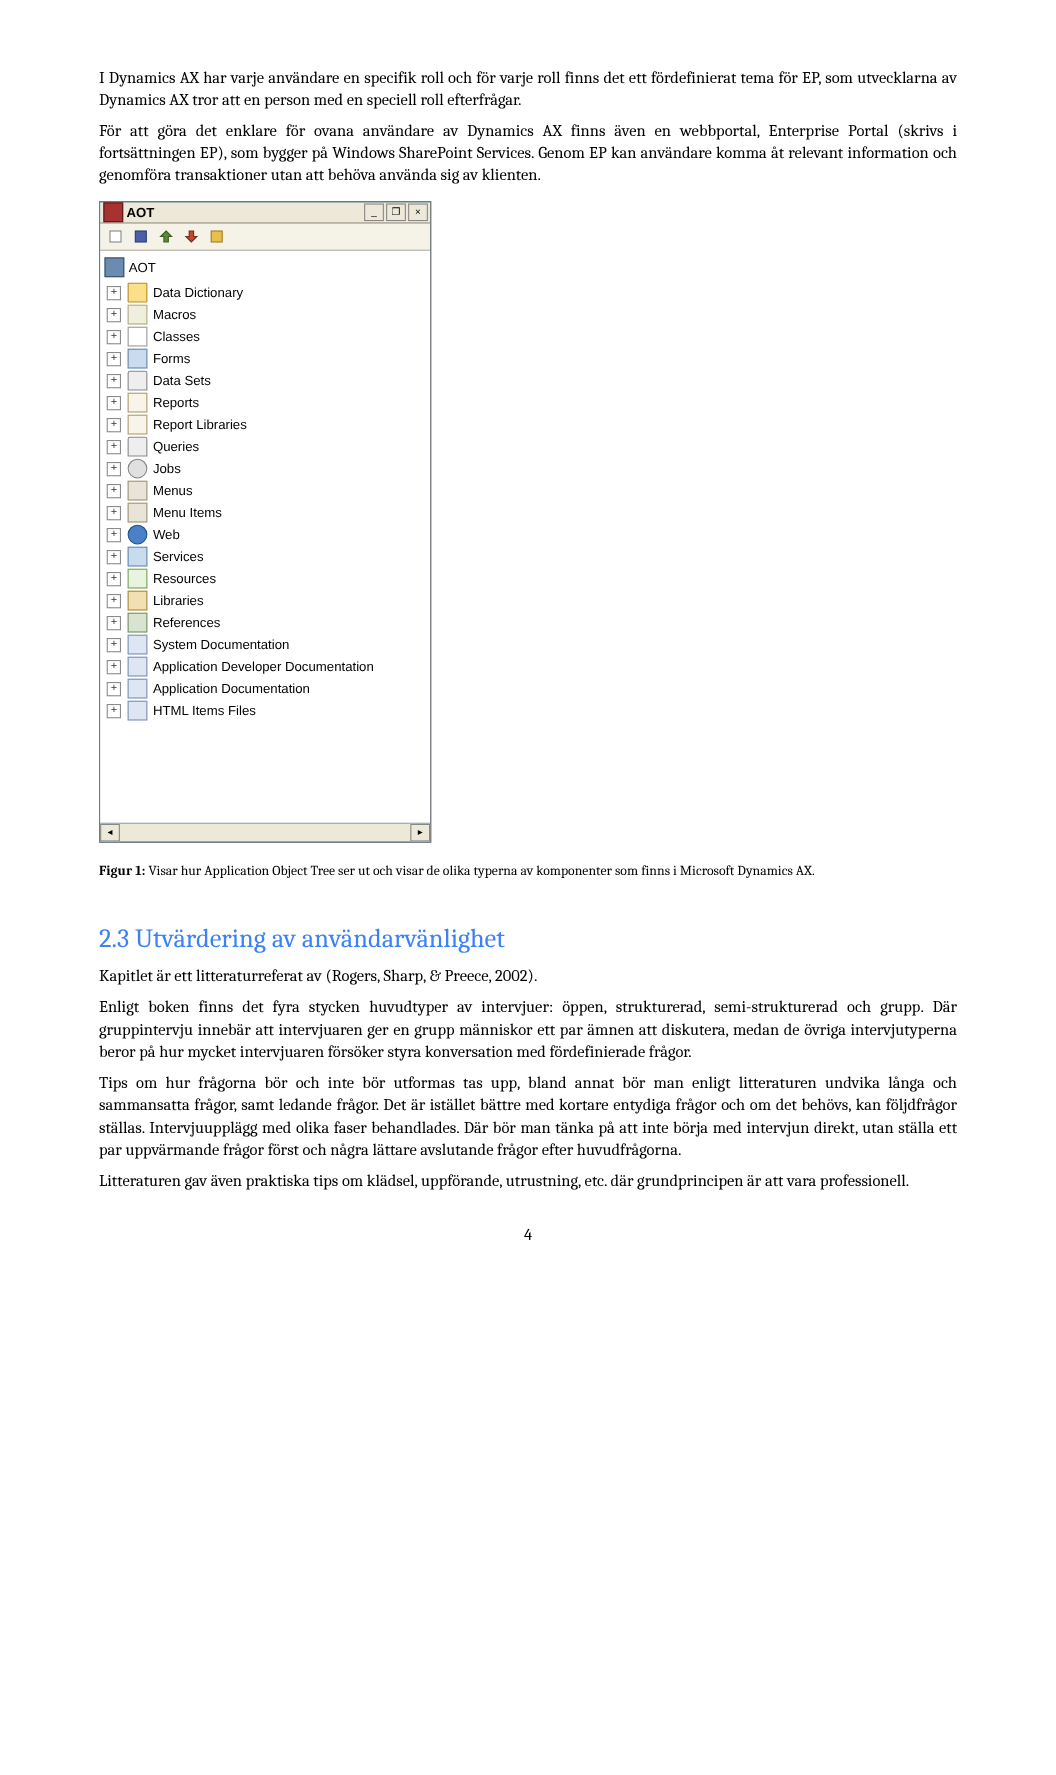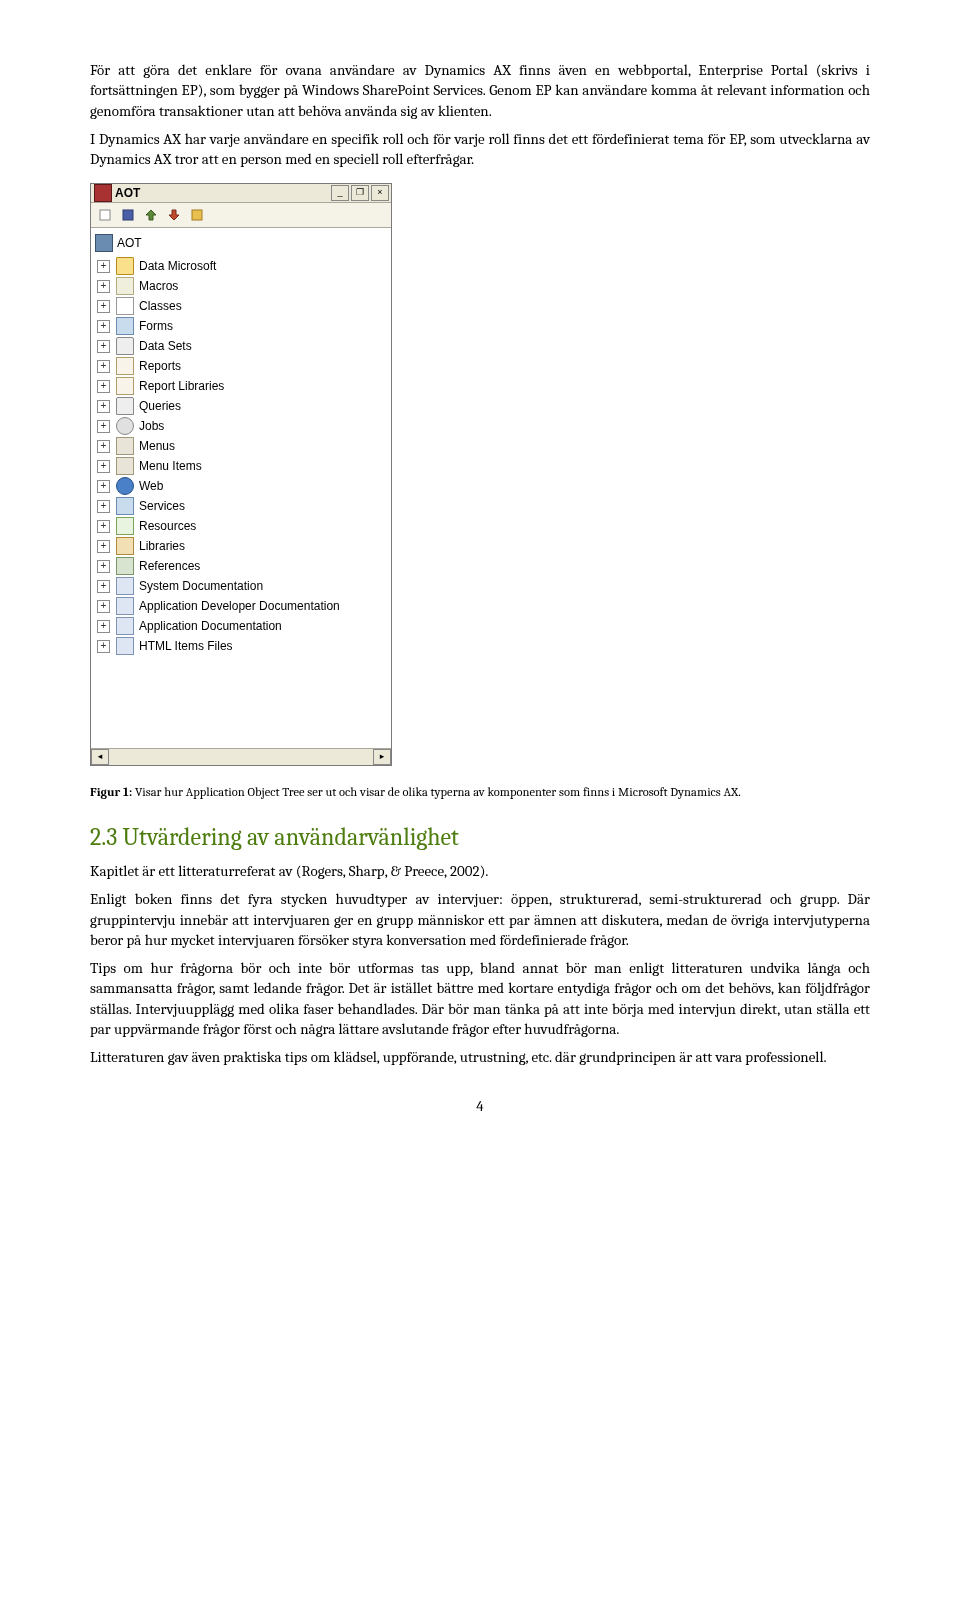--- a/index.html
+++ b/index.html
@@ -156,43 +156,43 @@
     border: 1px solid #888;
     background: #ece9d8;
     font-size: 9px;
     text-align: center;
     line-height: 12px;
   }
   .caption {
     font-size: 12.5px;
     line-height: 1.35;
     text-align: justify;
-    margin: 6px 0 22px 0;
+    margin: 6px 0 38px 0;
   }
   .caption-lead { font-weight: bold; }
   h2.section {
     font-family: Cambria, Georgia, serif;
     font-size: 24px;
     font-weight: normal;
-    color: #4d7c0f;
+    color: #3b82f6;
     margin: 18px 0 10px 0;
   }
   .pagenum {
     text-align: center;
     font-size: 15px;
     margin-top: 30px;
   }
 </style>
 </head>
 <body>
 
 <div class="page">
 
+  <p class="paragraph">I Dynamics AX har varje användare en specifik roll och för varje roll finns det ett fördefinierat tema för EP, som utvecklarna av Dynamics AX tror att en person med en speciell roll efterfrågar.</p>
   <p class="paragraph">För att göra det enklare för ovana användare av Dynamics AX finns även en webbportal, Enterprise Portal (skrivs i fortsättningen EP), som bygger på Windows SharePoint Services. Genom EP kan användare komma åt relevant information och genomföra transaktioner utan att behöva använda sig av klienten.</p>
-  <p class="paragraph">I Dynamics AX har varje användare en specifik roll och för varje roll finns det ett fördefinierat tema för EP, som utvecklarna av Dynamics AX tror att en person med en speciell roll efterfrågar.</p>
 
   <div class="aot-window">
     <div class="aot-titlebar">
       <div class="aot-title-icon"></div>
       <div class="aot-title-text">AOT</div>
       <div class="aot-winbtns">
         <div class="aot-winbtn">_</div>
         <div class="aot-winbtn">❐</div>
         <div class="aot-winbtn">×</div>
       </div>
@@ -227,21 +227,21 @@
     <div class="aot-tree">
       <div class="tree-inner">
         <div class="tree-root">
           <div class="root-icon"></div>
           <span class="node-label">AOT</span>
         </div>
         <div id="tree-nodes">
             <div class="tree-row">
               <div class="expander">+</div>
               <span class="node-icon icon-folder"></span>
-              <span class="node-label">Data Microsoft</span>
+              <span class="node-label">Data Dictionary</span>
             </div>
             <div class="tree-row">
               <div class="expander">+</div>
               <span class="node-icon icon-scroll"></span>
               <span class="node-label">Macros</span>
             </div>
             <div class="tree-row">
               <div class="expander">+</div>
               <span class="node-icon icon-doc"></span>
               <span class="node-label">Classes</span>

